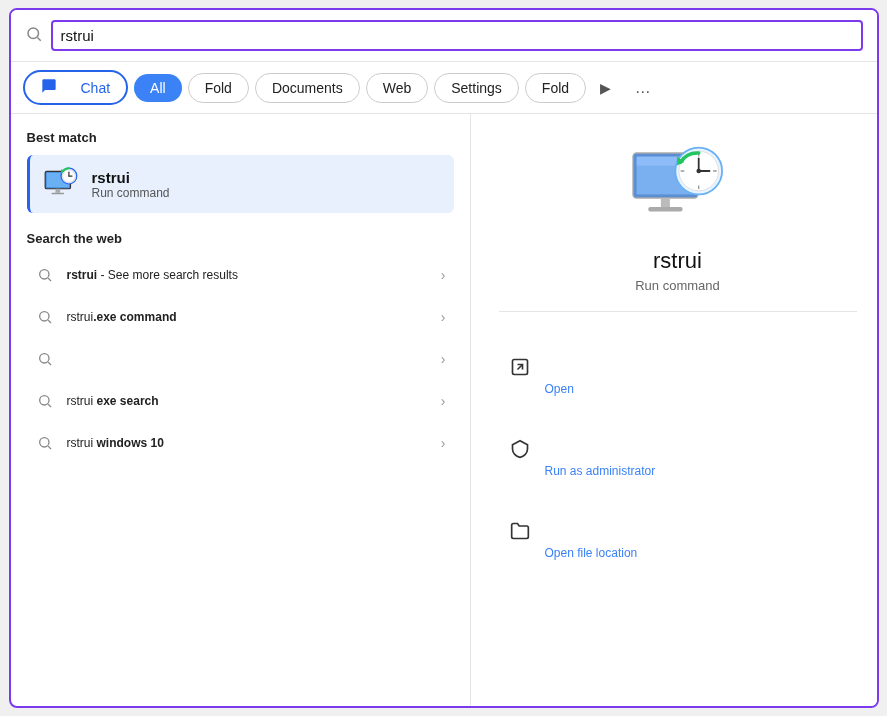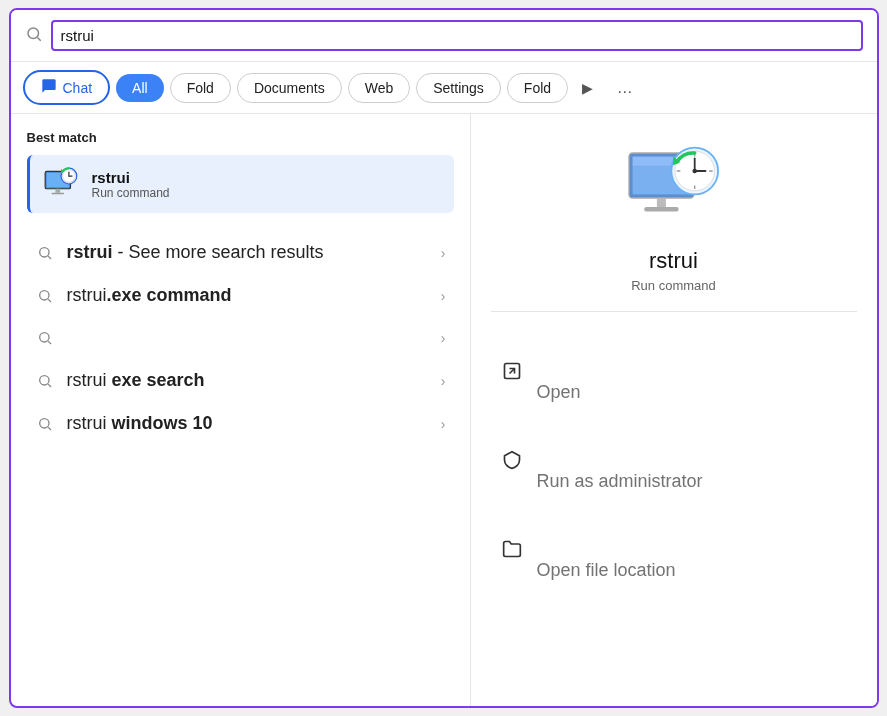--- a/index.html
+++ b/index.html
@@ -54,21 +54,21 @@
     .tab {
       padding: 6px 16px;
       border-radius: 20px;
       border: 1px solid #ccc;
       background: #fff;
       font-size: 14px;
       cursor: pointer;
       color: #222;
       display: flex;
       align-items: center;
-      gap: 6px;
+      gap: 24px;
       white-space: nowrap;
     }
     .tab.chat {
       border: 2px solid #2563eb;
       color: #2563eb;
       background: #fff;
     }
     .tab.all-tab {
       background: #3b82f6;
       color: #fff;
@@ -87,20 +87,21 @@
       background: none;
       border: none;
       font-size: 14px;
       cursor: pointer;
       color: #555;
     }
     .main-content {
       display: flex;
       flex: 1;
       overflow: hidden;
+      gap: 8px;
     }
     .left-panel {
       width: 460px;
       padding: 16px 16px;
       overflow-y: auto;
       border-right: 1px solid #e5e5e5;
     }
     .section-label {
       font-size: 13px;
       font-weight: 700;
@@ -148,21 +149,21 @@
       position: relative;
     }
     .web-item-icon {
       width: 20px;
       height: 20px;
       color: #888;
       flex-shrink: 0;
       display: flex; align-items: center; justify-content: center;
     }
     .web-item-text {
-      font-size: 18px;
+      font-size: 12px;
       color: #222;
       flex: 1;
     }
     .web-item-text span.bold { font-weight: 600; }
     .web-item-arrow {
       font-size: 14px;
       color: #999;
       margin-left: auto;
     }
     .right-panel {
@@ -212,22 +213,22 @@
     .action-icon {
       width: 22px;
       height: 22px;
       display: flex;
       align-items: center;
       justify-content: center;
       font-size: 17px;
       color: #333;
     }
     .action-label {
-      font-size: 18px;
-      color: #737373;
+      font-size: 12px;
+      color: #3b82f6;
       margin-top: 44px;
     }
 
     
     .computer-icon svg { width: 100px; height: 90px; }
   </style>
 </head>
 <body>
 
 <div class="window">
@@ -297,20 +298,21 @@
             <path d="M26 8 A10 10 0 0 1 34 4" stroke="#22c55e" stroke-width="2.5" fill="none" stroke-linecap="round"></path>
             <polygon points="24,5 24,11 28,8" fill="#22c55e"></polygon>
           </svg>
         </div>
         <div class="best-match-text">
           <div class="title">rstrui</div>
           <div class="sub">Run command</div>
         </div>
       </div>
 
+      <div class="web-section-label">Search the web</div>
 
       <div class="web-item">
         <span class="web-item-icon">
           <svg width="16" height="16" viewBox="0 0 24 24" fill="none" stroke="#888" stroke-width="2">
             <circle cx="11" cy="11" r="7"></circle>
               <line x1="21" y1="21" x2="16.65" y2="16.65"></line>
           </svg>
         </span>
         <span class="web-item-text"><span class="bold">rstrui</span> - See more search results</span>
         <span class="web-item-arrow">›</span>

